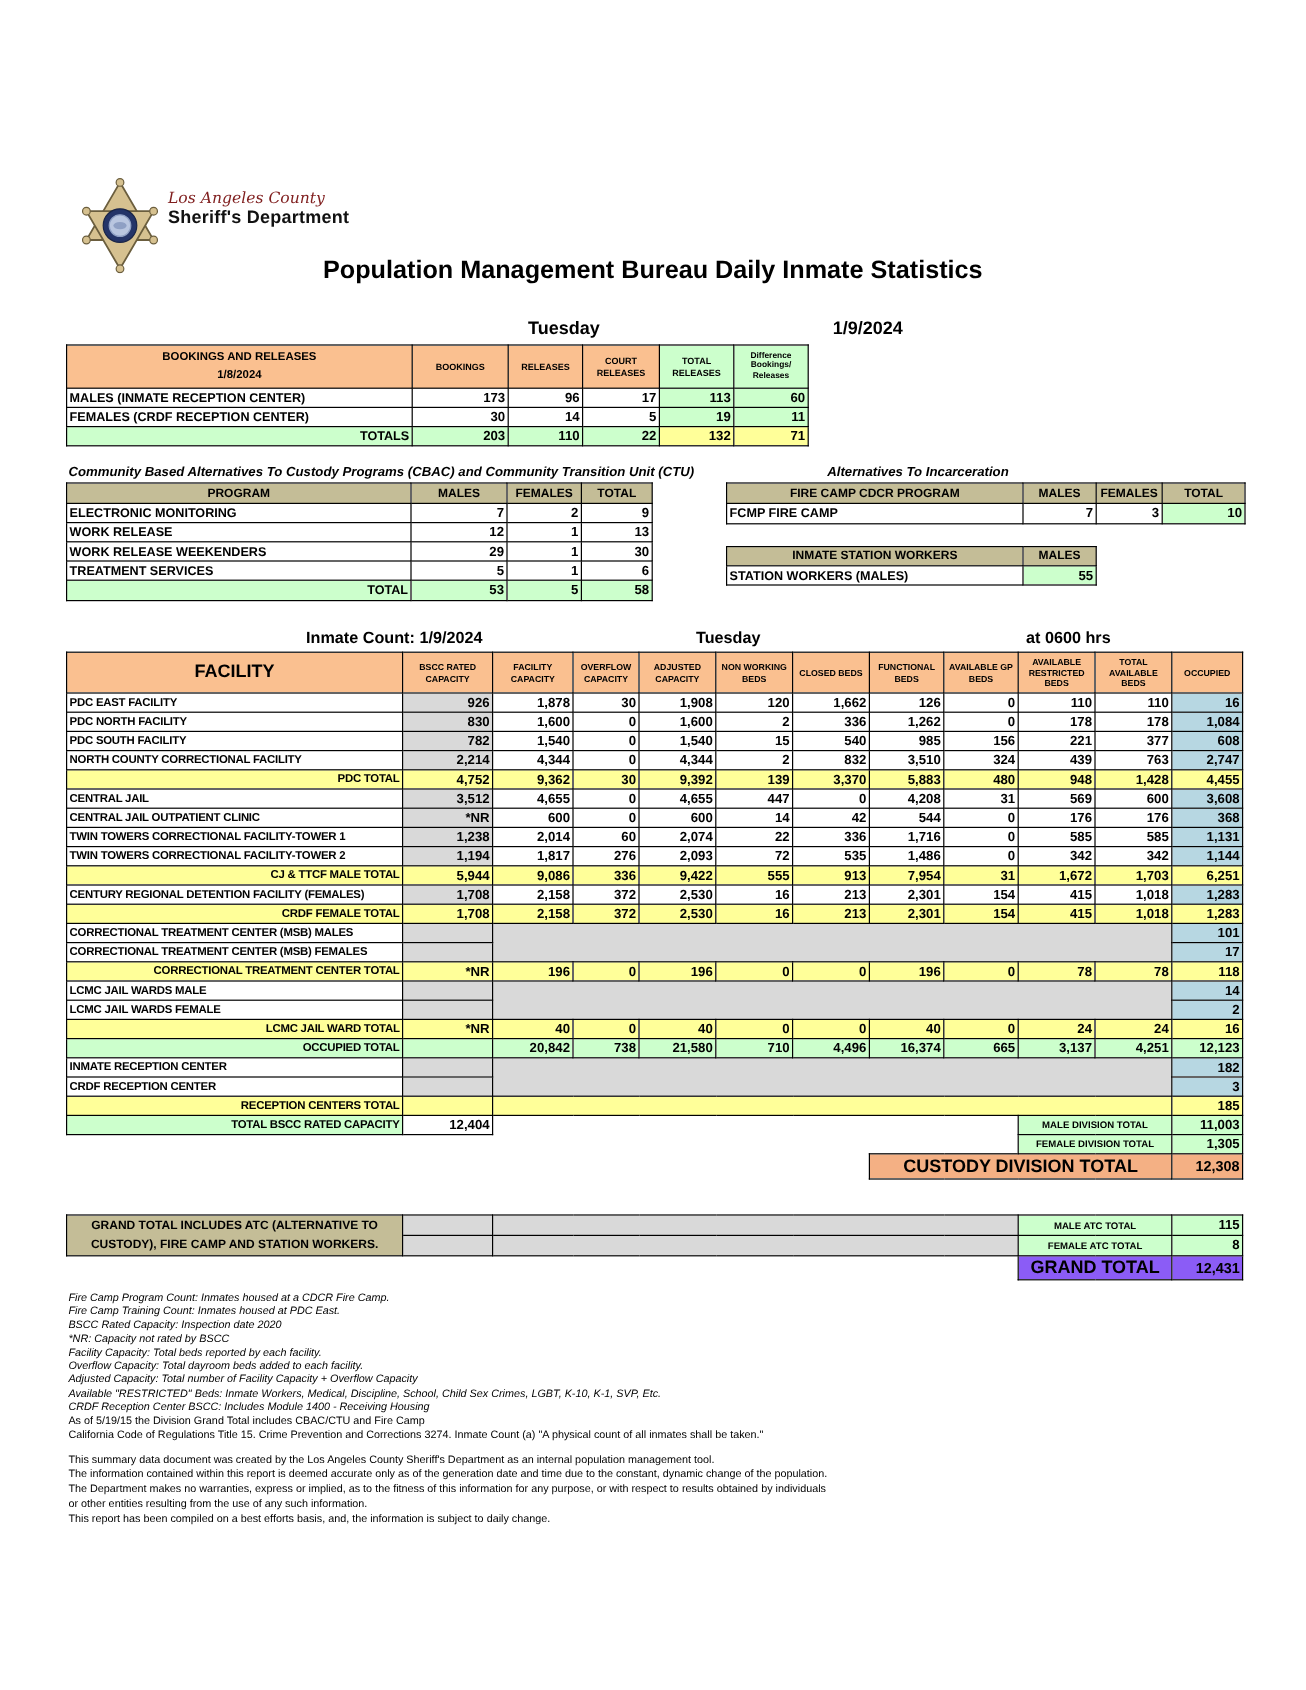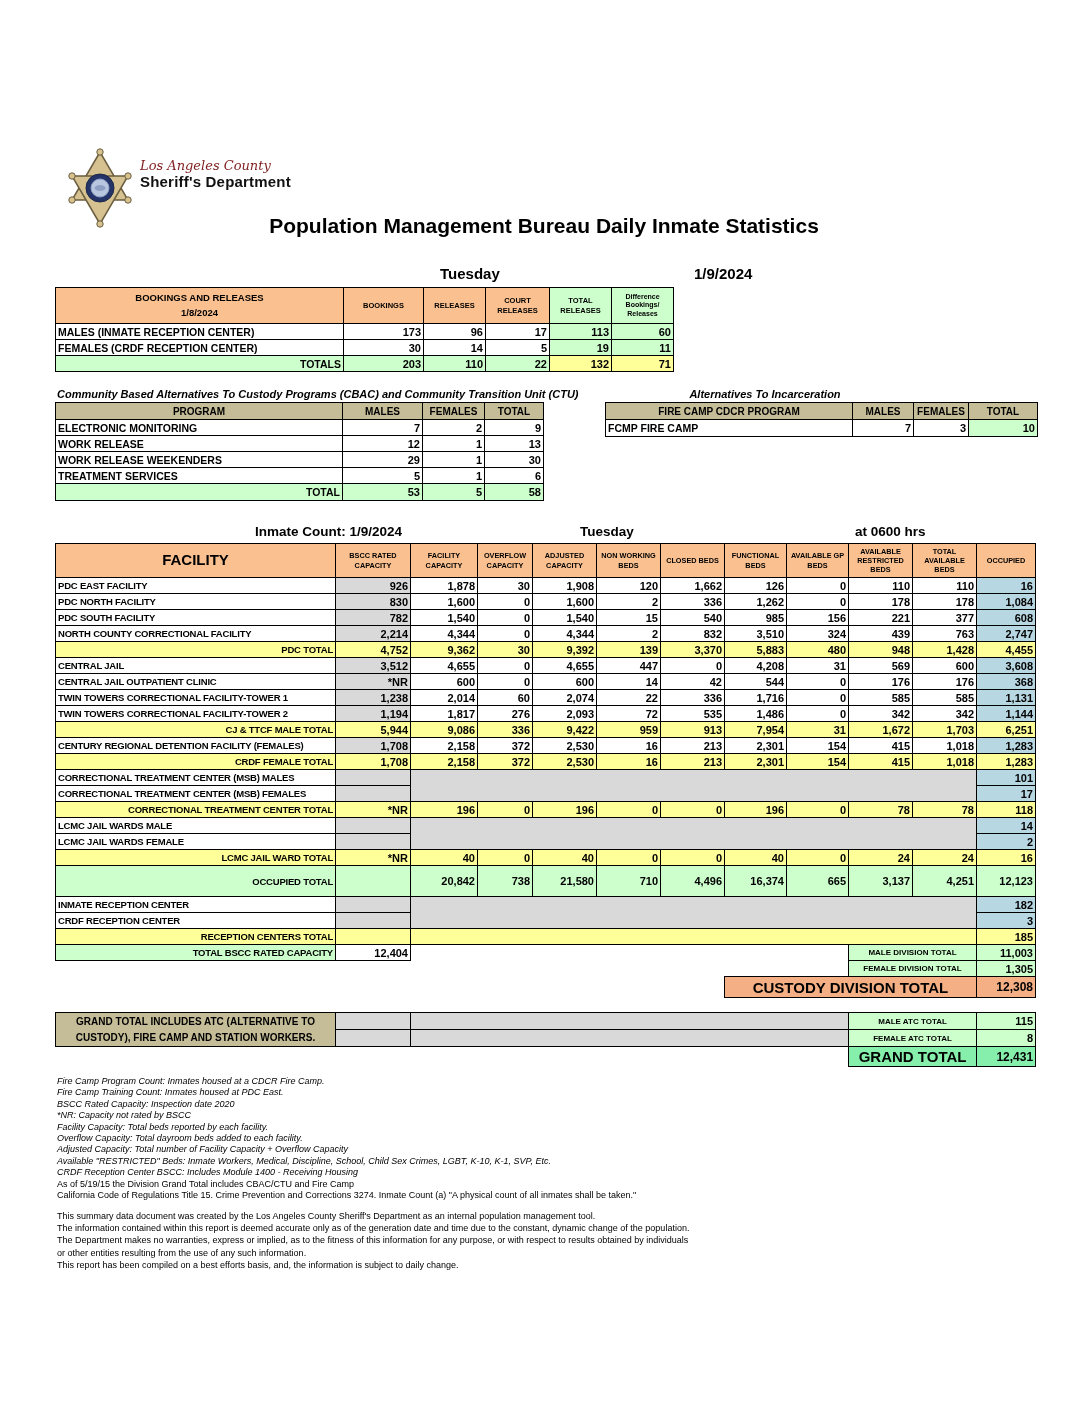--- a/index.html
+++ b/index.html
@@ -24,21 +24,21 @@
   .num{text-align:right;font-weight:bold;font-size:11px;white-space:nowrap;}
   .lbl{text-align:left;font-weight:bold;font-size:9.5px;white-space:nowrap;letter-spacing:-0.2px;}
   .lblm{text-align:left;font-weight:bold;font-size:10.5px;white-space:nowrap;}
   .rt{text-align:right;}
   .ctr{text-align:center;}
   .orange{background:#FAC090;}
   .tan{background:#C4BD97;}
   .green{background:#CCFFCC;}
   .yellow{background:#FFFF99;}
   .blue{background:#B7D7E2;}
-  .blue2{background:#86efac;}
+  .blue2{background:#8b5cf6;}
   .gray{background:#D9D9D9;}
   .od{background:#F4B084;}
   .nb{border:none;background:#fff;}
 
   
   .hsmall{font-size:7.5px;font-weight:bold;text-align:center;line-height:1.25;}
   .hdiff{font-size:7px;font-weight:bold;text-align:center;line-height:1.2;}
   .hmain{font-size:9.5px;font-weight:bold;text-align:center;line-height:1.5;}
   .hprog{font-size:10px;font-weight:bold;text-align:center;}
 
@@ -196,20 +196,36 @@
           <th class="tan hprog">TOTAL</th>
         </tr>
         <tr style="height: 17px;">
           <td class="lblm">FCMP FIRE CAMP</td>
           <td class="num">7</td>
           <td class="num">3</td>
           <td class="num green">10</td>
         </tr>
       </tbody>
     </table>
+  <table class="abs" id="station-table" style="left:605px;top:455px;width:309px;">
+      <colgroup>
+        <col style="width: 247px;">
+        <col style="width: 61px;">
+      </colgroup>
+      <tbody>
+        <tr style="height: 16px;">
+          <th class="tan hprog">INMATE STATION WORKERS</th>
+          <th class="tan hprog">MALES</th>
+        </tr>
+        <tr style="height: 16px;">
+          <td class="lblm">STATION WORKERS (MALES)</td>
+          <td class="num green">55</td>
+        </tr>
+      </tbody>
+    </table>
 
   <div class="abs count-lbl" style="left:255px;top:524px;">Inmate Count: 1/9/2024</div>
   <div class="abs count-lbl" style="left:580px;top:524px;">Tuesday</div>
   <div class="abs count-lbl" style="left:855px;top:524px;">at 0600 hrs</div>
 
   <table class="abs" id="facility-table" style="left:55px;top:543px;width:980px;">
       <colgroup>
         <col style="width: 280px;">
         <col style="width: 75px;">
         <col style="width: 67px;">
@@ -363,21 +379,21 @@
           <td class="num">342</td>
           <td class="num">342</td>
           <td class="num blue">1,144</td>
         </tr>
         <tr style="height: 16px;">
           <td class="lbl rt yellow">CJ &amp; TTCF MALE TOTAL</td>
           <td class="num yellow">5,944</td>
           <td class="num yellow">9,086</td>
           <td class="num yellow">336</td>
           <td class="num yellow">9,422</td>
-          <td class="num yellow">959</td>
+          <td class="num yellow">555</td>
           <td class="num yellow">913</td>
           <td class="num yellow">7,954</td>
           <td class="num yellow">31</td>
           <td class="num yellow">1,672</td>
           <td class="num yellow">1,703</td>
           <td class="num yellow">6,251</td>
         </tr>
         <tr style="height: 16px;">
           <td class="lbl">CENTURY REGIONAL DETENTION FACILITY (FEMALES)</td>
           <td class="num gray">1,708</td>
@@ -449,21 +465,21 @@
           <td class="num yellow">0</td>
           <td class="num yellow">40</td>
           <td class="num yellow">0</td>
           <td class="num yellow">0</td>
           <td class="num yellow">40</td>
           <td class="num yellow">0</td>
           <td class="num yellow">24</td>
           <td class="num yellow">24</td>
           <td class="num yellow">16</td>
         </tr>
-        <tr style="height: 31px;">
+        <tr style="height: 16px;">
           <td class="lbl rt green">OCCUPIED TOTAL</td>
           <td class="num green"></td>
           <td class="num green">20,842</td>
           <td class="num green">738</td>
           <td class="num green">21,580</td>
           <td class="num green">710</td>
           <td class="num green">4,496</td>
           <td class="num green">16,374</td>
           <td class="num green">665</td>
           <td class="num green">3,137</td>

